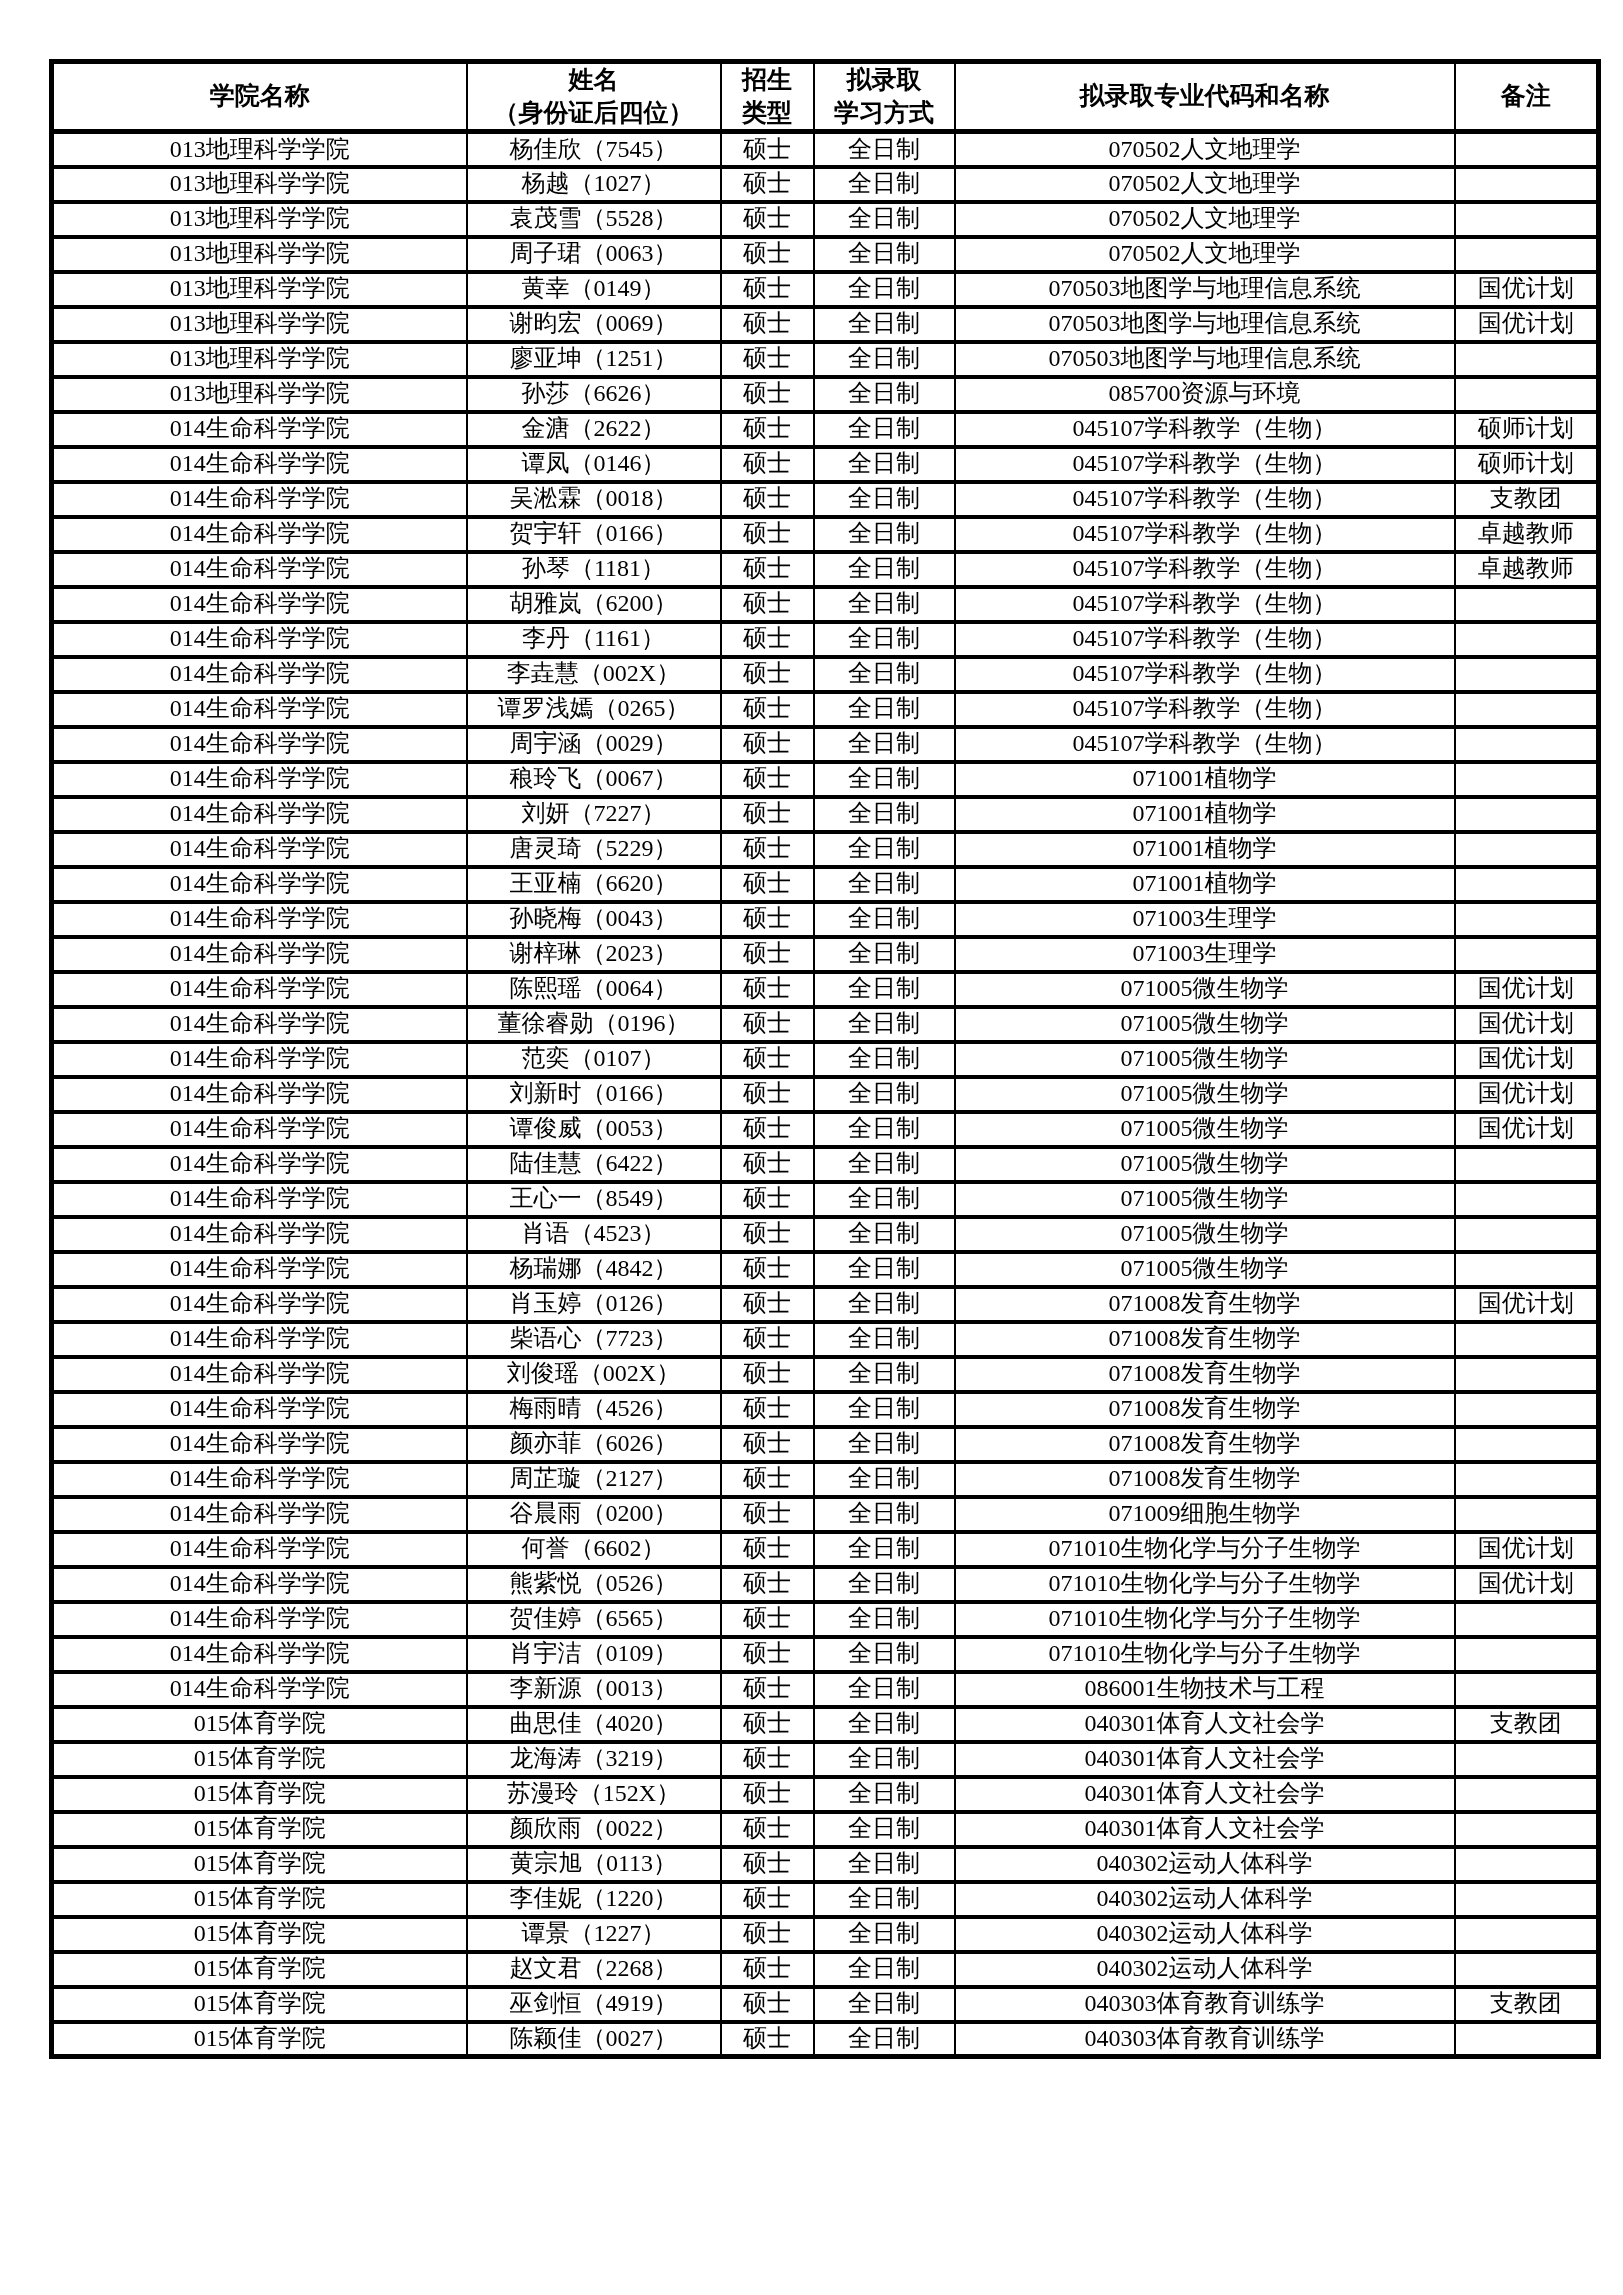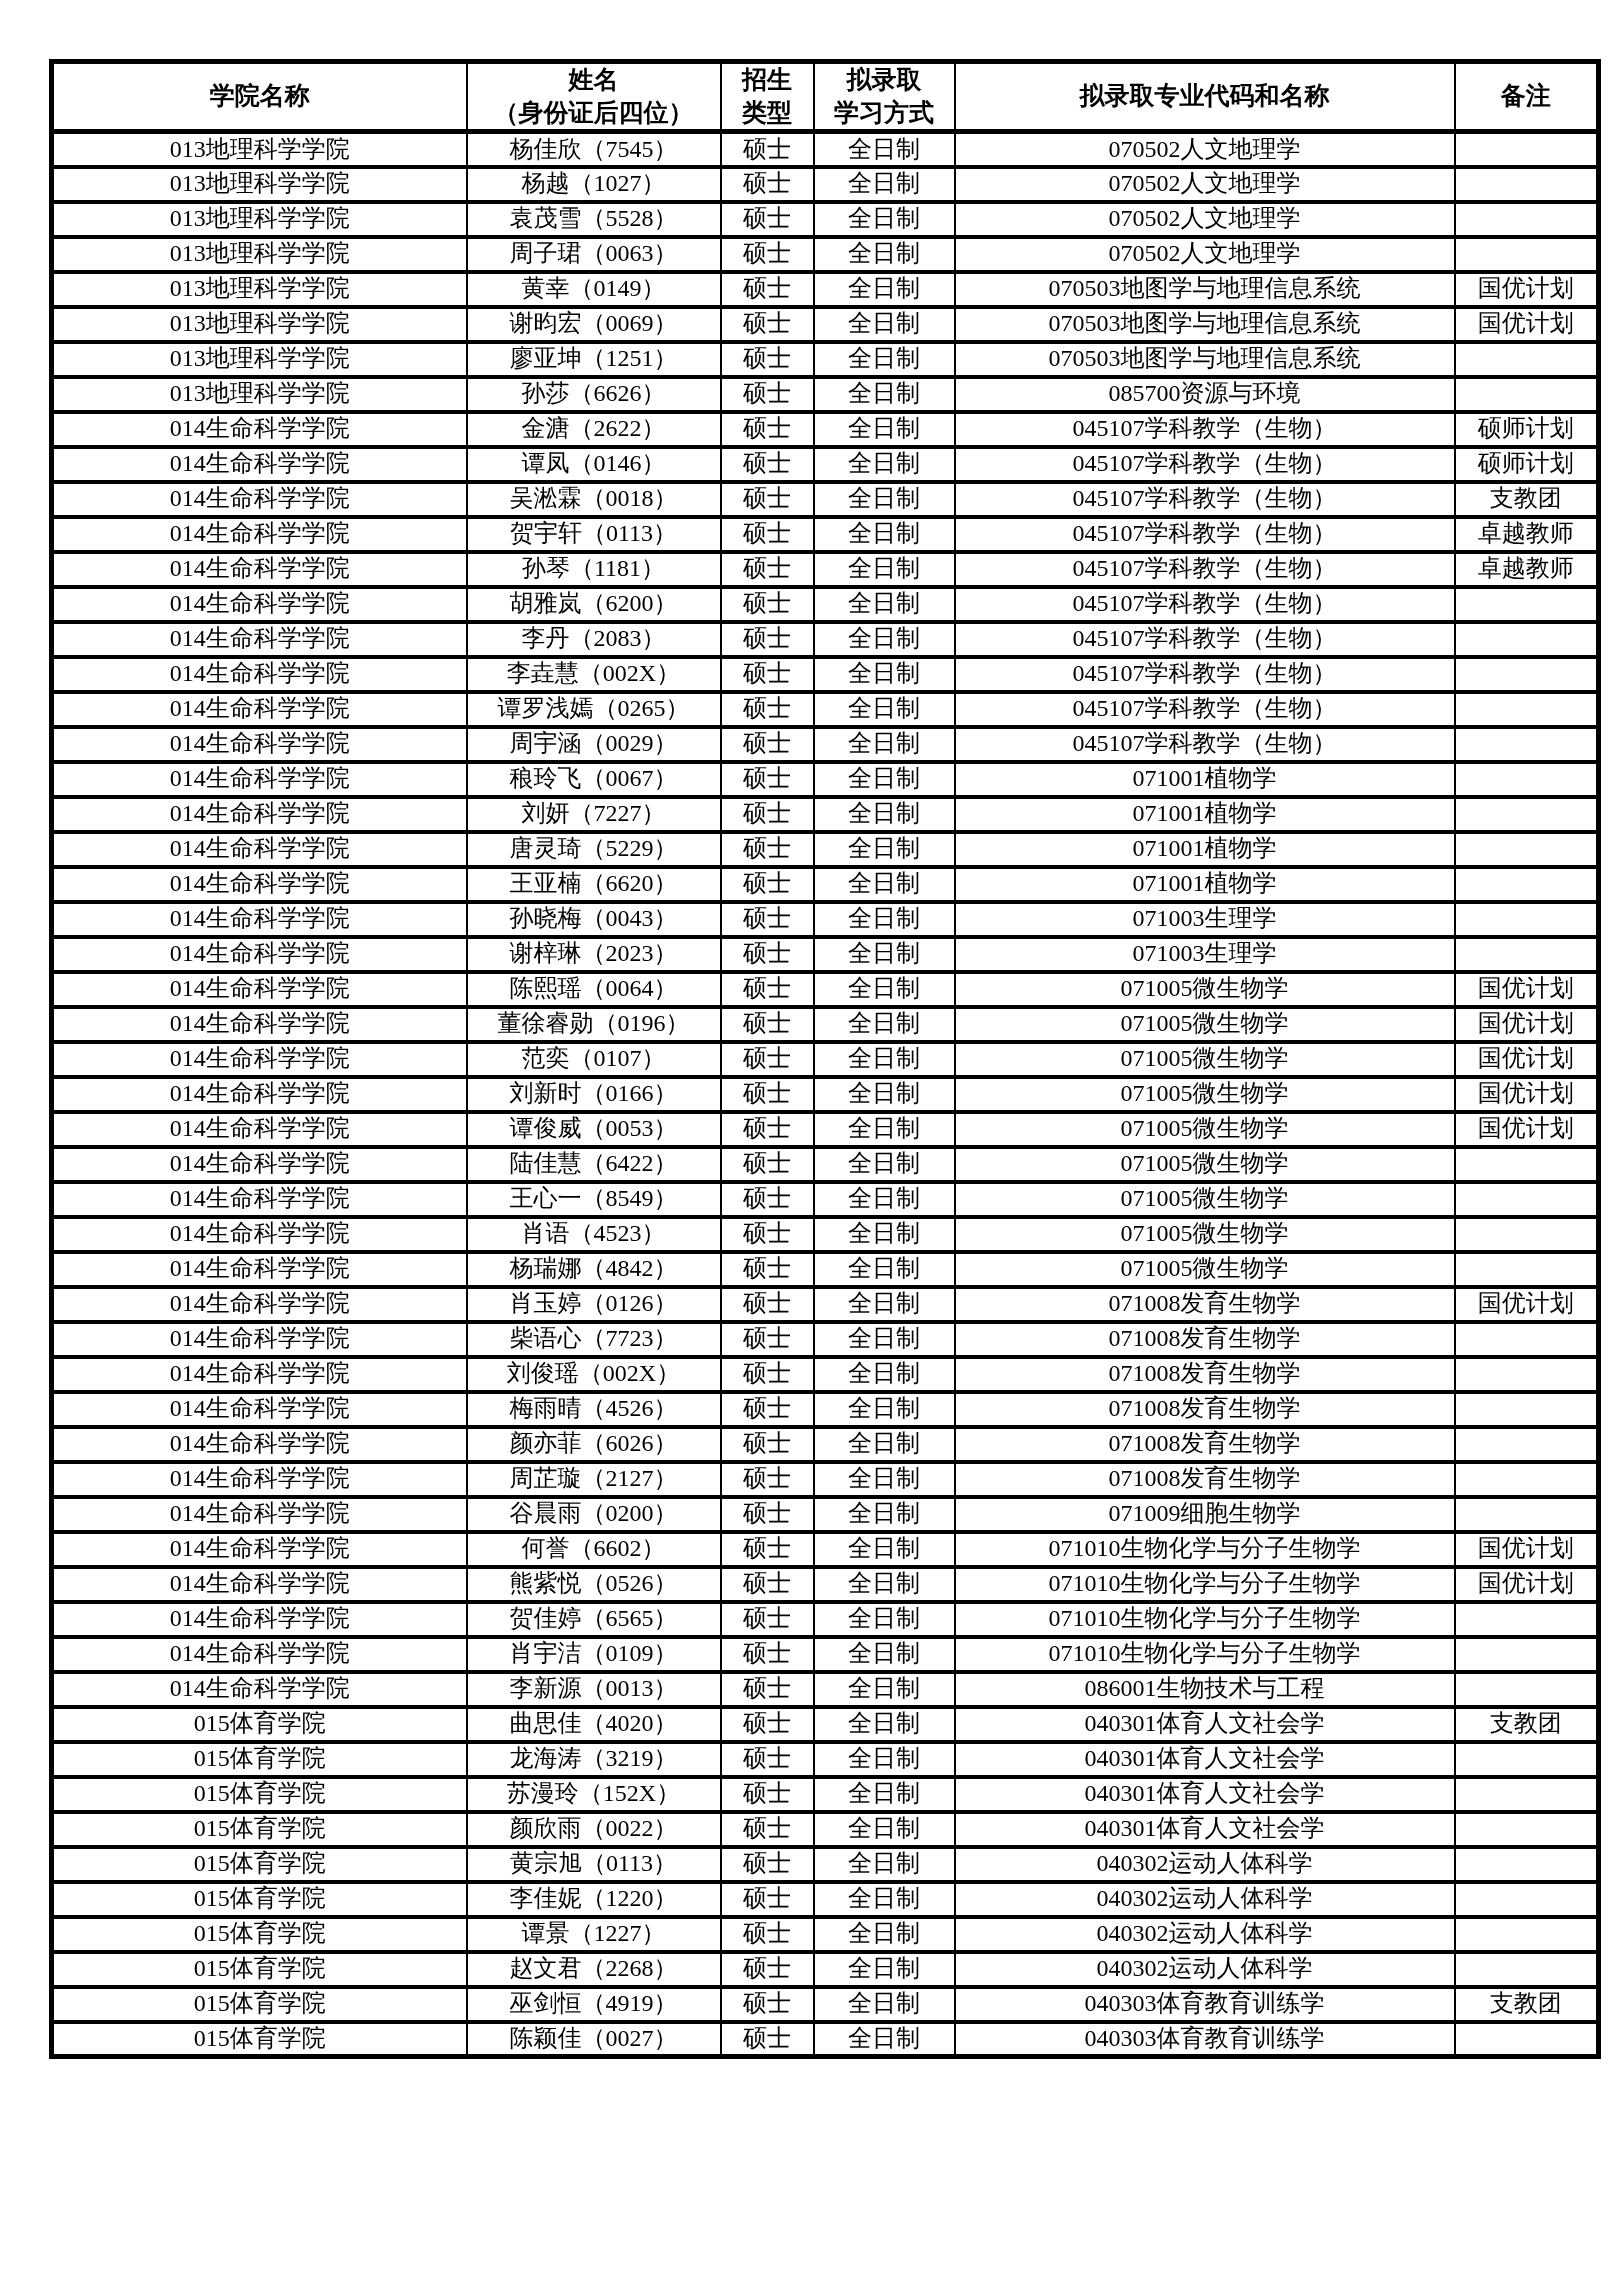--- a/index.html
+++ b/index.html
@@ -174,21 +174,21 @@
         <tr>
           <td>014生命科学学院</td>
           <td>吴淞霖（0018）</td>
           <td>硕士</td>
           <td>全日制</td>
           <td>045107学科教学（生物）</td>
           <td>支教团</td>
         </tr>
         <tr>
           <td>014生命科学学院</td>
-          <td>贺宇轩（0113）</td>
+          <td>贺宇轩（0166）</td>
           <td>硕士</td>
           <td>全日制</td>
           <td>045107学科教学（生物）</td>
           <td>卓越教师</td>
         </tr>
         <tr>
           <td>014生命科学学院</td>
           <td>孙琴（1181）</td>
           <td>硕士</td>
           <td>全日制</td>
@@ -198,21 +198,21 @@
         <tr>
           <td>014生命科学学院</td>
           <td>胡雅岚（6200）</td>
           <td>硕士</td>
           <td>全日制</td>
           <td>045107学科教学（生物）</td>
           <td></td>
         </tr>
         <tr>
           <td>014生命科学学院</td>
-          <td>李丹（2083）</td>
+          <td>李丹（1161）</td>
           <td>硕士</td>
           <td>全日制</td>
           <td>045107学科教学（生物）</td>
           <td></td>
         </tr>
         <tr>
           <td>014生命科学学院</td>
           <td>李垚慧（002X）</td>
           <td>硕士</td>
           <td>全日制</td>

